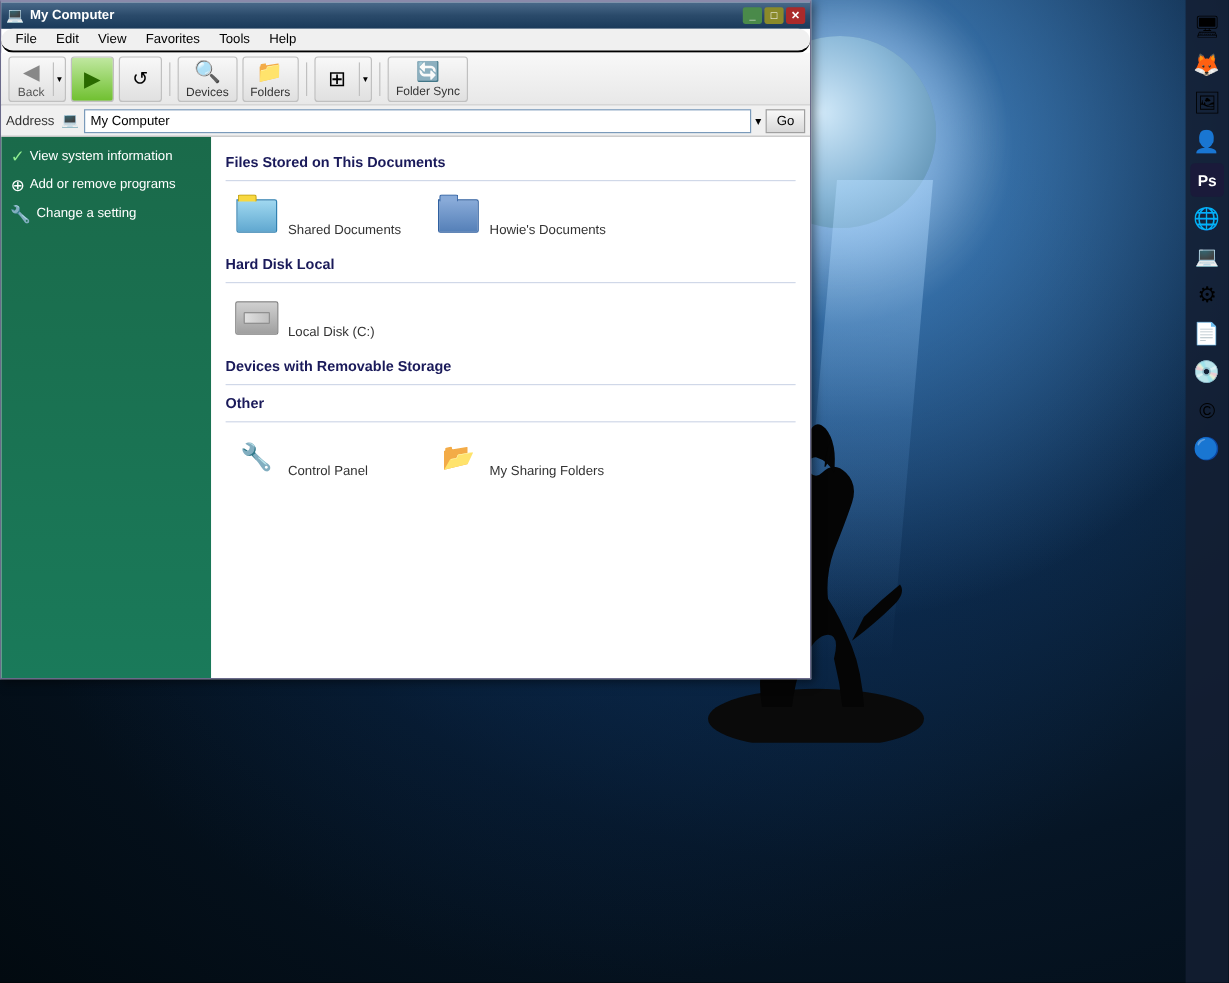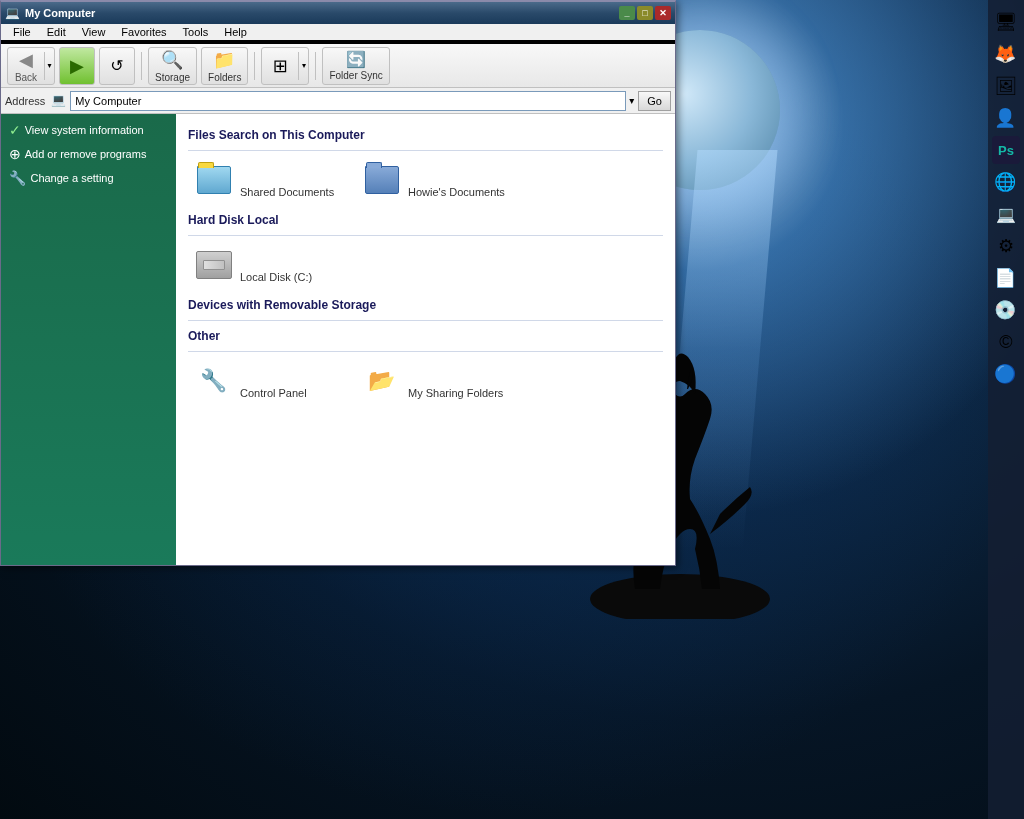--- a/index.html
+++ b/index.html
@@ -145,22 +145,23 @@
     .tb-maximize { background: #8a8a2a; }
     .tb-close { background: #aa2a2a; }
 
     
     .menu-bar {
       background: #f0f0f0;
       height: 20px;
       display: flex;
       align-items: center;
       padding: 0 4px;
-      border-bottom: 4px solid #000000;
+      border-bottom: 2px solid #000000;
       flex-shrink: 0;
+      border-radius: 10px;
     }
     .menu-item {
       padding: 0 8px;
       font-size: 11px;
       cursor: pointer;
       height: 100%;
       display: flex;
       align-items: center;
     }
 
@@ -445,21 +446,21 @@
 
     <path d="M130 195 Q150 180 165 165 Q175 155 170 148 Q155 160 140 175 Q135 185 130 195Z" fill="#050505"></path>
   </svg>
 </div>
 
 <div class="taskbar-right">
   <div class="taskbar-icon" style="font-size:18px;">🖥</div>
   <div class="taskbar-icon" style="font-size:18px;">🦊</div>
   <div class="taskbar-icon" style="font-size:18px;">🖼</div>
   <div class="taskbar-icon" style="font-size:18px;">👤</div>
-  <div class="taskbar-icon" style="background:#1a1a3a; color:#14b8a6; font-weight:bold; font-size:13px;">Ps</div>
+  <div class="taskbar-icon" style="background:#1a1a3a; color:#ffffff; font-weight:bold; font-size:13px;">Ps</div>
   <div class="taskbar-icon" style="font-size:18px;">🌐</div>
   <div class="taskbar-icon" style="font-size:16px;">💻</div>
   <div class="taskbar-icon" style="font-size:18px;">⚙</div>
   <div class="taskbar-icon" style="font-size:18px;">📄</div>
   <div class="taskbar-icon" style="font-size:18px;">💿</div>
   <div class="taskbar-icon" style="font-size:18px;">©</div>
   <div class="taskbar-icon" style="font-size:18px;">🔵</div>
 </div>
 
 <div class="window">
@@ -497,21 +498,21 @@
       <span style="font-size:18px;color:#2a6a00;">▶</span>
     </div>
 
     <div class="toolbar-btn" style="border:1px solid #c0c0c0;background:linear-gradient(to bottom,#f8f8f8,#e0e0e0);width:28px;">
       <span style="font-size:16px;">↺</span>
     </div>
     <div class="toolbar-separator"></div>
 
     <div class="toolbar-btn" style="border:1px solid #c0c0c0;background:linear-gradient(to bottom,#f8f8f8,#e0e0e0);">
       <span class="icon">🔍</span>
-      <span class="label">Storage</span>
+      <span class="label">Devices</span>
     </div>
 
     <div class="toolbar-btn" style="border:1px solid #c0c0c0;background:linear-gradient(to bottom,#f8f8f8,#e0e0e0);">
       <span class="icon">📁</span>
       <span class="label">Folders</span>
     </div>
     <div class="toolbar-separator"></div>
 
     <div style="display:flex;align-items:center;height:38px;border:1px solid #c0c0c0;border-radius:3px;background:linear-gradient(to bottom,#f8f8f8,#e0e0e0);">
       <div class="toolbar-btn" style="border:none;background:none;width:28px;">
@@ -547,21 +548,21 @@
         <span>Add or remove programs</span>
       </div>
       <div class="task-item">
         <span style="font-size:14px;">🔧</span>
         <span>Change a setting</span>
       </div>
     </div>
 
     <div class="main-area">
 
-      <div class="section-title">Files Search on This Computer</div>
+      <div class="section-title">Files Stored on This Documents</div>
       <hr class="section-divider">
       <div class="items-row">
         <div class="drive-item">
           <div class="drive-icon">
             <div class="folder-icon" style="background:linear-gradient(to bottom,#a0d8f0,#60a8d0);border-color:#3080b0;"></div>
           </div>
           <span class="drive-label">Shared Documents</span>
         </div>
         <div class="drive-item">
           <div class="drive-icon">

